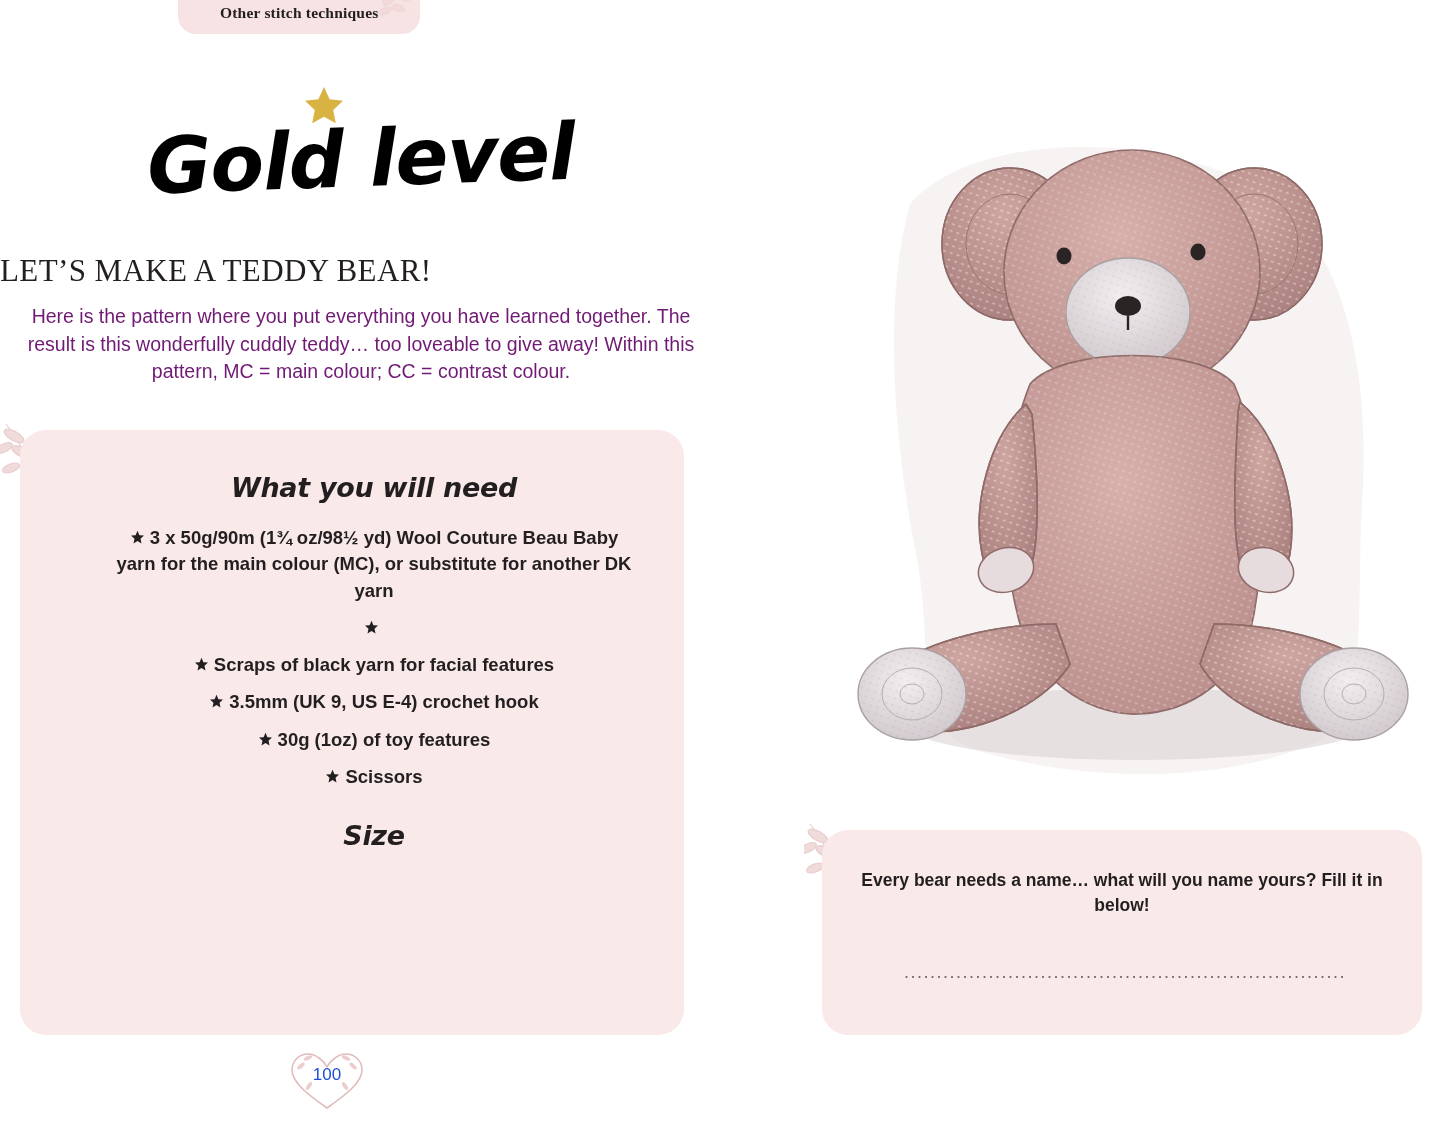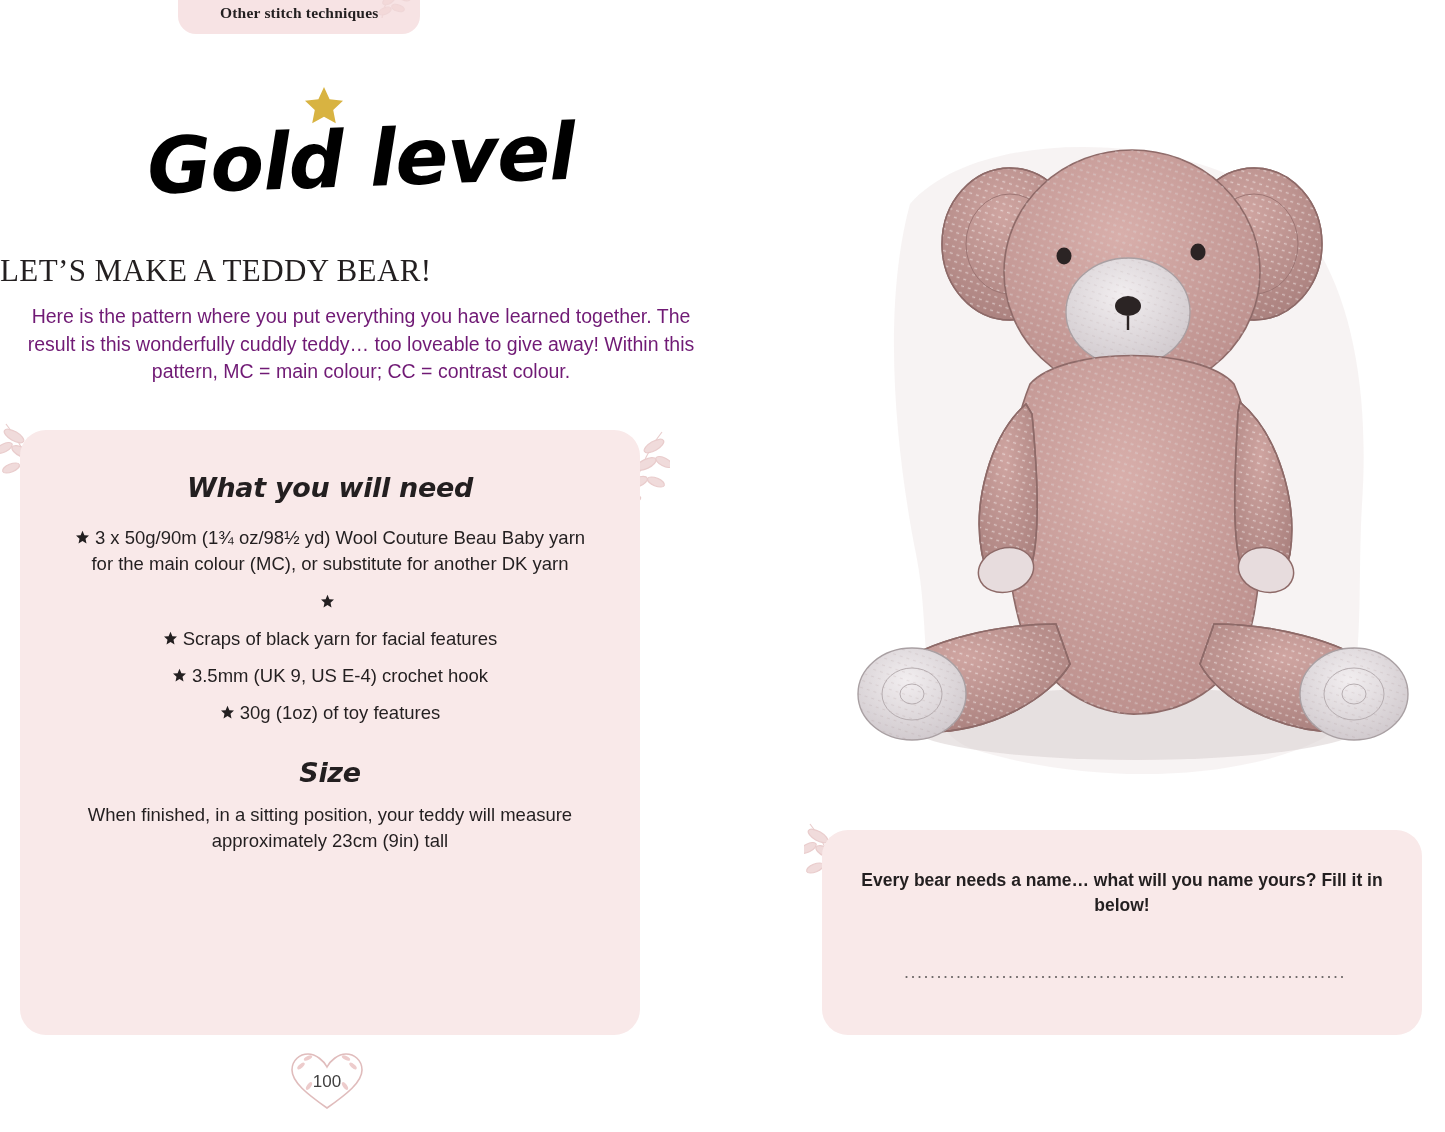--- a/index.html
+++ b/index.html
@@ -103,20 +103,21 @@
   .panel {
     position: absolute;
     background: #f9e9e9;
     border-radius: 26px;
   }
   .panel.left-panel {
     top: 430px;
     left: 20px;
     width: 620px;
     height: 605px;
+    padding-left: 44px;
   }
   .leaf-left {
     position: absolute;
     top: 418px;
     left: 0px;
     width: 72px;
     height: 96px;
     opacity: .75;
   }
   .leaf-right {
@@ -137,20 +138,21 @@
     letter-spacing: -.3px;
   }
   .needs-heading { margin-top: 42px; }
   .needs-list {
     margin: 22px 0 0 0;
     padding: 0 44px;
     list-style: none;
     text-align: center;
     font-size: 18.5px;
     line-height: 1.42;
+    font-weight: bold;
   }
   .needs-list li { margin-bottom: 11px; }
   .needs-list .bullet-star {
     display: inline-block;
     vertical-align: -1px;
     margin-right: 5px;
   }
   .size-heading { margin-top: 30px; text-align: center; }
   .size-text {
     margin: 14px 0 0 0;
@@ -215,25 +217,25 @@
     position: absolute;
     bottom: 18px;
     width: 130px;
     height: 68px;
     text-align: center;
   }
   .folio.left { left: 262px; }
   .folio .heart { position: absolute; inset: 0; }
   .folio .num {
     position: absolute;
-    top: 26px;
+    top: 19px;
     left: 0;
     width: 100%;
     font-size: 17px;
-    color: #404040;
+    color: #1d4ed8;
   }
 </style>
 </head>
 <body>
 
 <div class="spread">
 
   <div class="page left">
 
     <div class="header-tab left">
@@ -306,24 +308,28 @@
         <li>
           <svg class="bullet-star" width="15" height="15" viewBox="0 0 15 15">
               <path d="M7.5 0.8 L9.4 5.2 L14 5.6 L10.5 8.8 L11.5 13.4 L7.5 11 L3.5 13.4 L4.5 8.8 L1 5.6 L5.6 5.2 Z" fill="#231f20"></path>
             </svg><span>3.5mm (UK 9, US E-4) crochet hook</span>
         </li>
         <li>
           <svg class="bullet-star" width="15" height="15" viewBox="0 0 15 15">
               <path d="M7.5 0.8 L9.4 5.2 L14 5.6 L10.5 8.8 L11.5 13.4 L7.5 11 L3.5 13.4 L4.5 8.8 L1 5.6 L5.6 5.2 Z" fill="#231f20"></path>
             </svg><span>30g (1oz) of toy features</span>
         </li>
+        <li>
+          <svg class="bullet-star" width="15" height="15" viewBox="0 0 15 15">
+              <path d="M7.5 0.8 L9.4 5.2 L14 5.6 L10.5 8.8 L11.5 13.4 L7.5 11 L3.5 13.4 L4.5 8.8 L1 5.6 L5.6 5.2 Z" fill="#231f20"></path>
+            </svg><span>Scissors</span>
+        </li>
       </ul>
 
       <div class="panel-heading size-heading">Size</div>
-      <p class="size-text">When finished, in a sitting position, your teddy will measure approximately 23cm (9in) tall</p>
     </div>
 
     <div class="folio left">
       <svg class="heart" viewBox="0 0 130 68">
         <g stroke="#e0bcbc" fill="none" stroke-width="1.6">
           <path d="M65 62 C45 48 30 36 30 24 C30 14 38 8 46 8 C54 8 62 15 65 21 C68 15 76 8 84 8 C92 8 100 14 100 24 C100 36 85 48 65 62 Z"></path>
         </g>
         <g fill="#edcccc">
           <ellipse cx="39" cy="20" rx="4.5" ry="2" transform="rotate(-40 39 20)"></ellipse>
           <ellipse cx="46" cy="12" rx="4.5" ry="2" transform="rotate(-25 46 12)"></ellipse>

